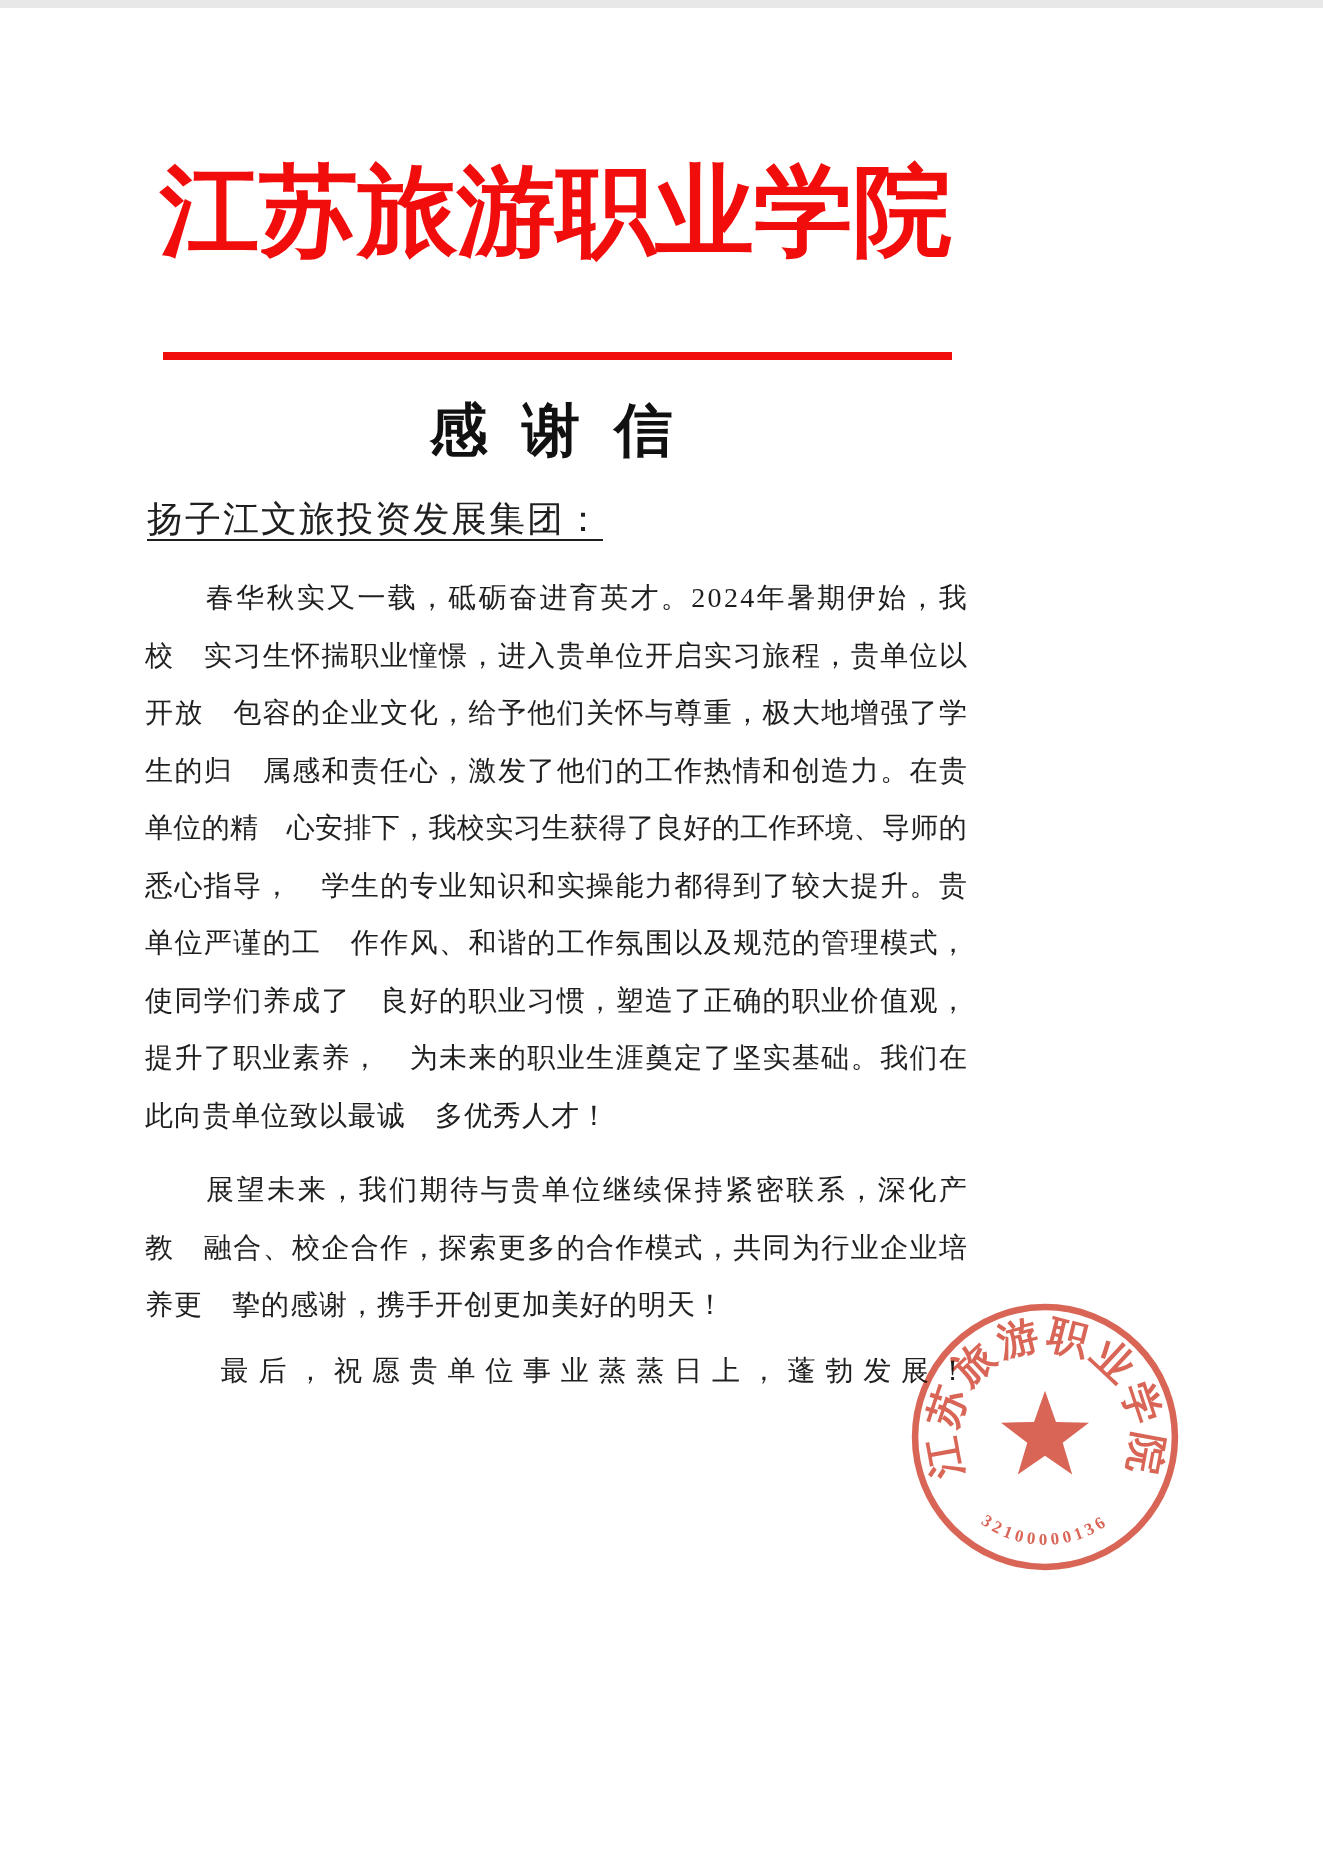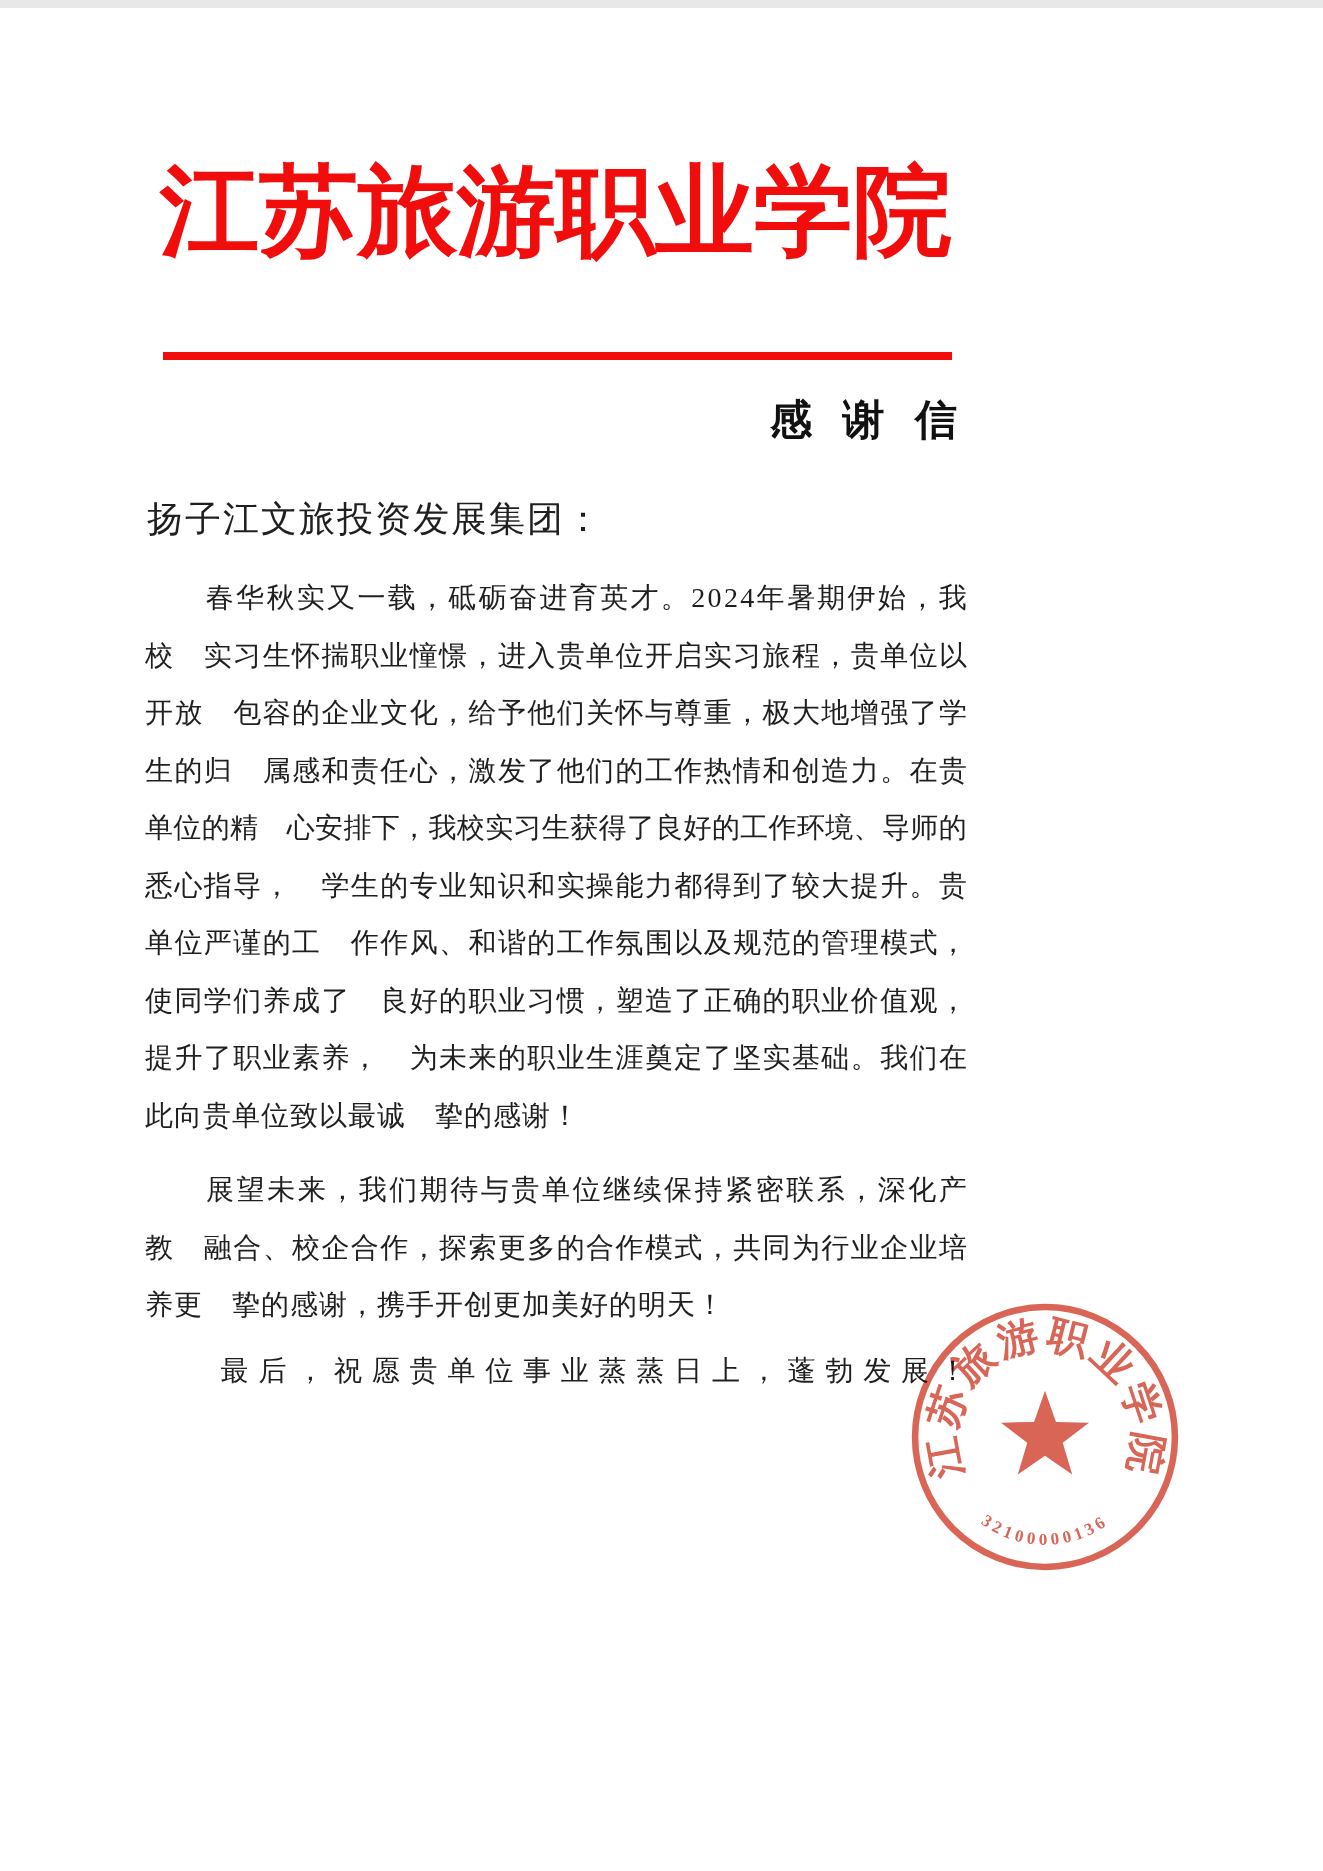--- a/index.html
+++ b/index.html
@@ -25,32 +25,33 @@
   }
   .letterhead-divider{
     position:absolute;
     left:163px;top:344px;
     width:789px;height:8px;
     background:#f20d0d;
   }
   .doc-title{
     position:absolute;
     left:145px;top:384px;width:822px;
-    text-align:right;
-    font-size:42px;
+    text-align:center;
+    font-size:58px;
     font-weight:700;
     letter-spacing:10px;
     color:#111;
     white-space:nowrap;
   }
   .salutation{
     position:absolute;
     left:147px;top:487px;
     font-size:36px;
     letter-spacing:2px;
+    text-decoration:underline;
     text-decoration-thickness:2px;
     text-underline-offset:8px;
     white-space:nowrap;
     text-align:center;
   }
   .body-text{
     position:absolute;
     left:145px;top:561px;
     width:822px;
     font-size:28px;
@@ -373,21 +374,21 @@
         <span>了</span>
         <span>坚</span>
         <span>实</span>
         <span>基</span>
         <span>础</span>
         <span>。</span>
         <span>我</span>
         <span>们</span>
         <span>在</span>
       </div>
-    <div class="line">此向贵单位致以最诚　挚的感谢！</div>
+    <div class="line">此向贵单位致以最诚　多优秀人才！</div>
     <div class="line fill para-gap">
         <span>　</span>
         <span>　</span>
         <span>展</span>
         <span>望</span>
         <span>未</span>
         <span>来</span>
         <span>，</span>
         <span>我</span>
         <span>们</span>

